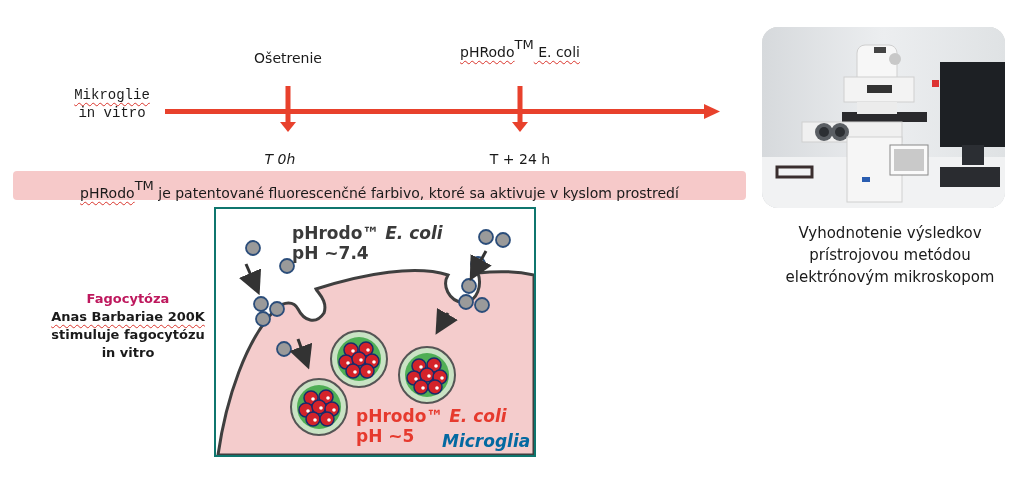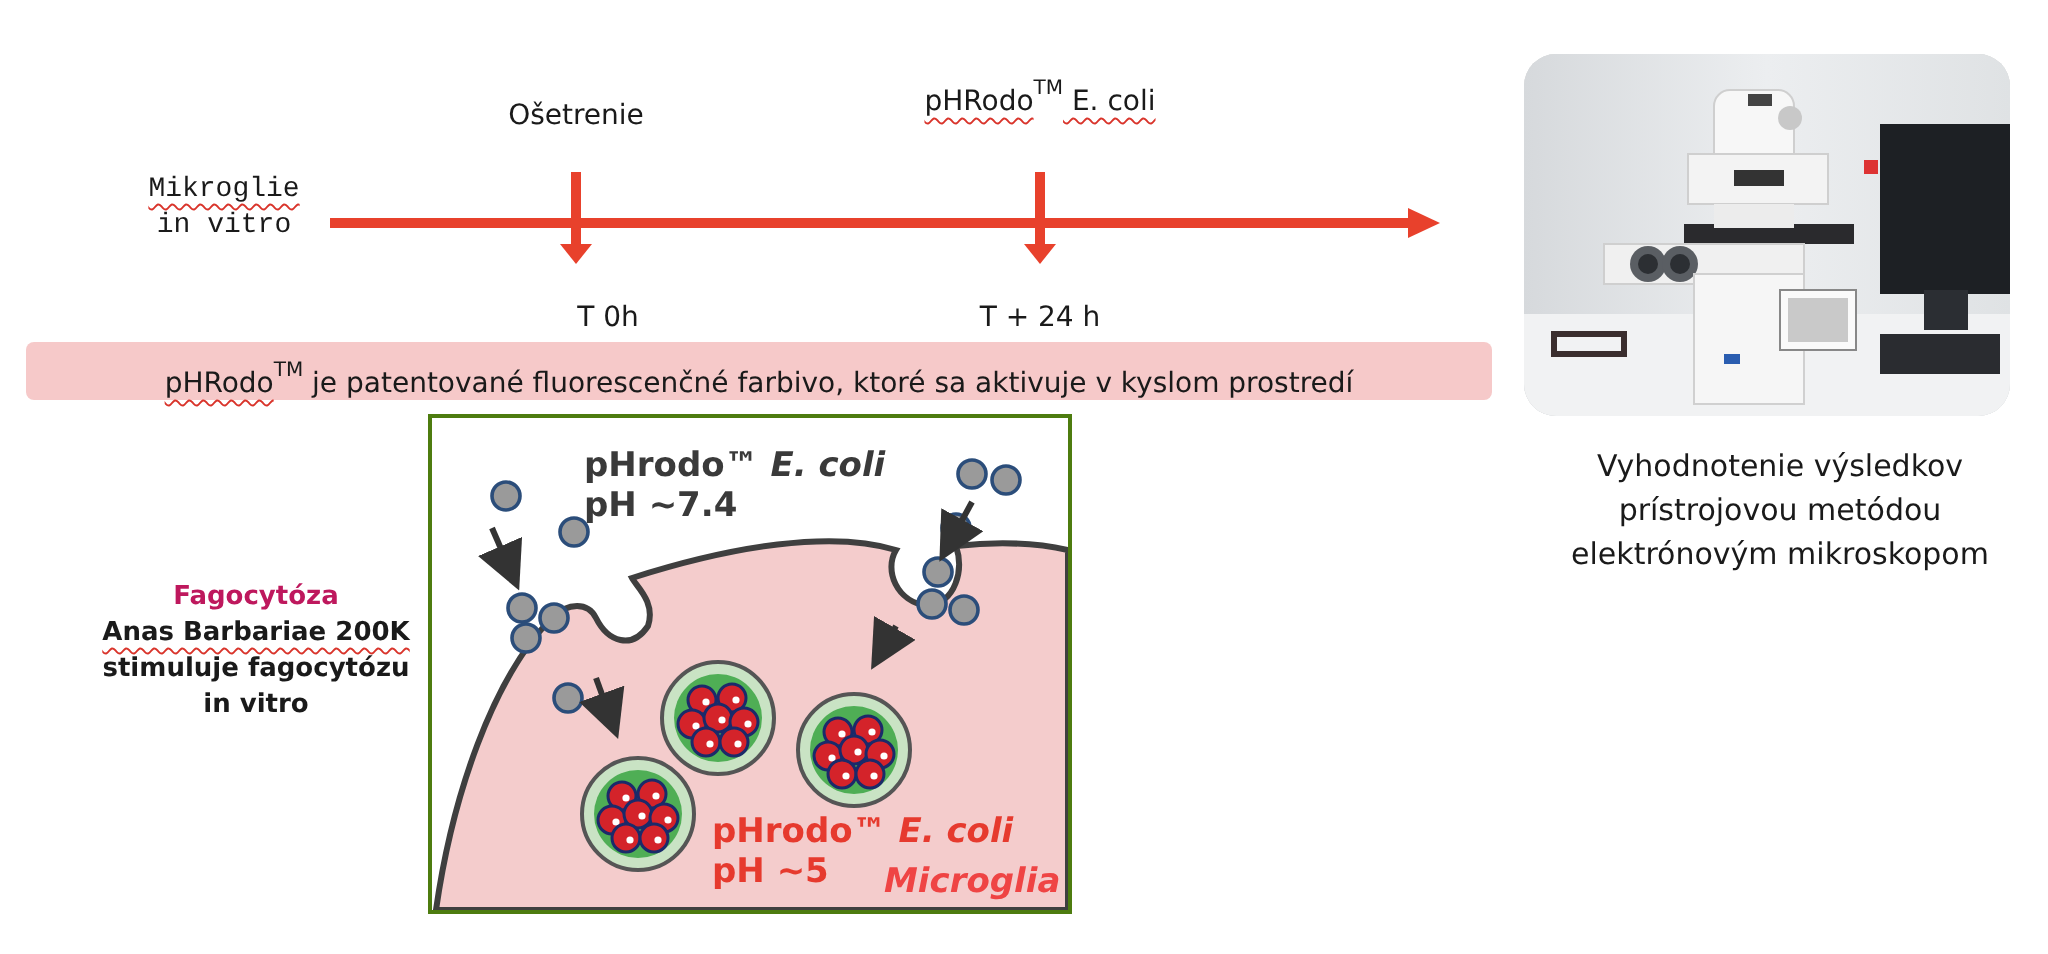--- a/index.html
+++ b/index.html
@@ -1,29 +1,29 @@
 <!DOCTYPE html>
 <html><head>
 <meta charset="utf-8">
 <style>
   html, body { margin:0; padding:0; background:#ffffff; }
   body { width:1024px; height:477px; position:relative; overflow:hidden;
          font-family:"DejaVu Sans", sans-serif; color:#1a1a1a; }
   .abs { position:absolute; }
   .lbl { font-size:14px; line-height:18px; text-align:center; white-space:nowrap; }
   .squig { text-decoration: underline wavy #d9342b; text-decoration-thickness:1px; text-underline-offset:3px;text-align:center; }
-  sup.tm { font-size:10px; vertical-align: 8px; }
+  sup.tm { font-size:13px; vertical-align: 8px; }
   .banner { left:13px; top:171px; width:733px; height:29px; background:#f6c9c9;
             border-radius:4px; font-size:14px; line-height:29px; text-align:center; white-space:nowrap; }
   .photo { left:762px; top:27px; width:243px; height:181px; border-radius:16px; overflow:hidden;
            background:#e9ebec; box-shadow:0 0 2px #bbb inset; }
   .caption { left:745px; top:222px; width:290px; font-size:15px; line-height:22px; text-align:center; }
   .phag { left:38px; top:290px; width:180px; font-size:13px; line-height:18px; text-align:center; font-weight:bold; }
   .phag .title { color:#be185d; }
-  .diagram { left:214px; top:207px; width:322px; height:250px; border:2px solid #4d7c0f;
+  .diagram { left:214px; top:207px; width:322px; height:250px; border:2px solid #0f766e;
              box-sizing:border-box; overflow:hidden; background:#fff; }
   .dtext { position:absolute; font-weight:bold; font-size:17px; line-height:20px; white-space:nowrap; }
 </style>
 </head>
 <body>
 
 <div class="abs lbl" style="left:62px; top:86px; width:100px; font-size:14px;font-family:Liberation Mono, monospace;">
   <div class="squig">Mikroglie</div>
   <div>in vitro</div>
 </div>
@@ -33,21 +33,21 @@
       <rect x="165" y="109" width="540" height="5" fill="#e8412c"></rect>
       <path d="M704,104 L720,111.5 L704,119 Z" fill="#e8412c"></path>
       <rect x="285.5" y="86" width="5" height="38" fill="#e8412c"></rect>
       <path d="M280,122 L296,122 L288,132 Z" fill="#e8412c"></path>
       <rect x="517.5" y="86" width="5" height="38" fill="#e8412c"></rect>
       <path d="M512,122 L528,122 L520,132 Z" fill="#e8412c"></path>
     </g>
 </svg>
 
 <div class="abs lbl" style="left:228px; top:49px; width:120px;">Ošetrenie</div>
-<div class="abs lbl" style="left:244px; top:150px; width:120px;">T 0h</div>
+<div class="abs lbl" style="left:220px; top:150px; width:120px;font-style:italic;">T 0h</div>
 
 <div class="abs lbl" style="left:420px; top:36px; width:200px;">
   <div>
     <span class="squig">pHRodo</span><sup class="tm">TM</sup><span class="squig"> E. coli</span>
   </div>
 </div>
 <div class="abs lbl" style="left:460px; top:150px; width:120px;">T + 24 h</div>
 
 <div class="abs banner">
   <span class="squig">pHRodo</span><sup class="tm">TM</sup><span> je patentované fluorescenčné farbivo, ktoré sa aktivuje v kyslom prostredí</span>
@@ -182,14 +182,14 @@
     <line x1="232" y1="104" x2="224" y2="118" stroke="#333" stroke-width="3" marker-end="url(#ah)"></line>
   </svg>
   <div class="dtext" style="left:76px; top:14px; color:#3a3a3a;">
     <div><span>pHrodo™ </span><i>E. coli</i></div>
     <div>pH ~7.4</div>
   </div>
   <div class="dtext" style="left:140px; top:197px; color:#e63a2e;">
     <div><span>pHrodo™ </span><i>E. coli</i></div>
     <div>pH ~5</div>
   </div>
-  <div class="dtext" style="left:226px; top:222px; color:#ef4444; font-style:italic; font-weight:bold;">Microglia</div>
+  <div class="dtext" style="left:226px; top:222px; color:#0369a1; font-style:italic; font-weight:bold;">Microglia</div>
 </div>
 
 </body></html>

